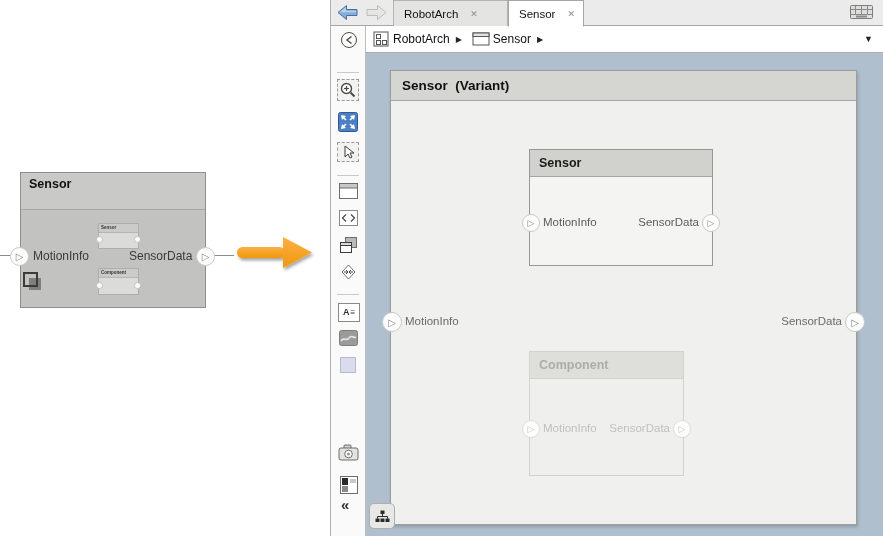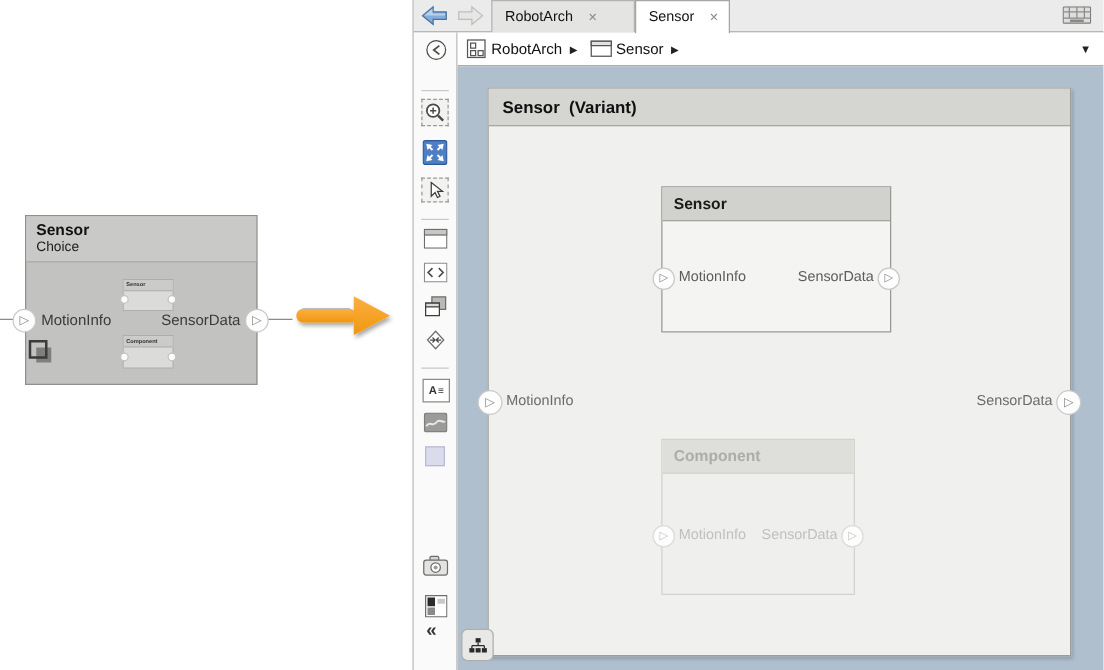--- a/index.html
+++ b/index.html
@@ -76,21 +76,20 @@
 <body>
 
 <div class="app">
 
   <div class="abs stub" style="left:0;top:255px;width:11px;"></div>
   <div class="abs stub" style="left:212px;top:255px;width:22px;"></div>
 
   <div class="abs ld-block">
     <div class="ld-header">
       <span class="ld-title">Sensor</span>
-      <span class="ld-sub">Choice</span>
     </div>
     <div class="mini" style="left:77px;top:50px;height:26px;">
       <span class="mh">Sensor</span>
       <span class="mini-dot" style="left:-3px;top:12px;"></span>
       <span class="mini-dot" style="right:-3px;top:12px;"></span>
     </div>
     <div class="mini" style="left:77px;top:95px;height:27px;">
       <span class="mh">Component</span>
       <span class="mini-dot" style="left:-3px;top:13px;"></span>
       <span class="mini-dot" style="right:-3px;top:13px;"></span>

